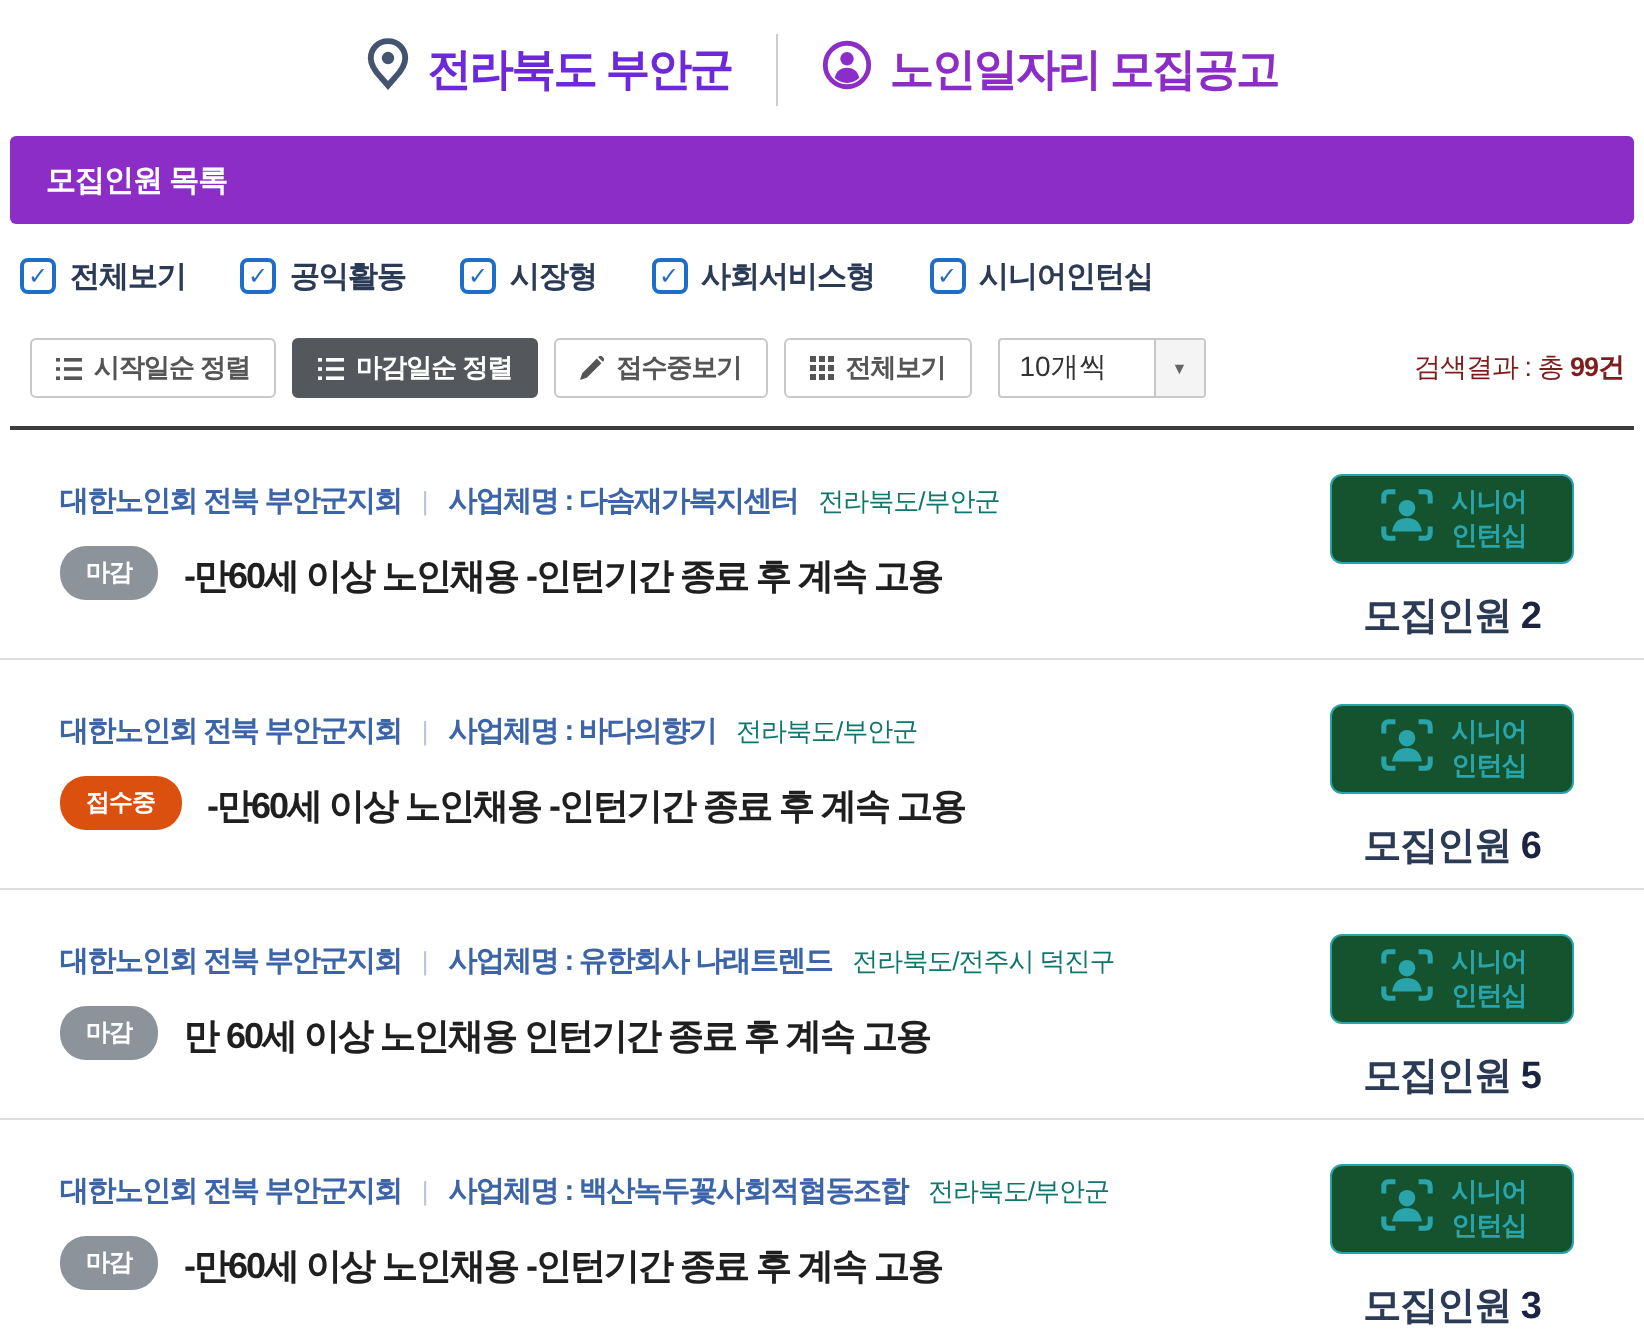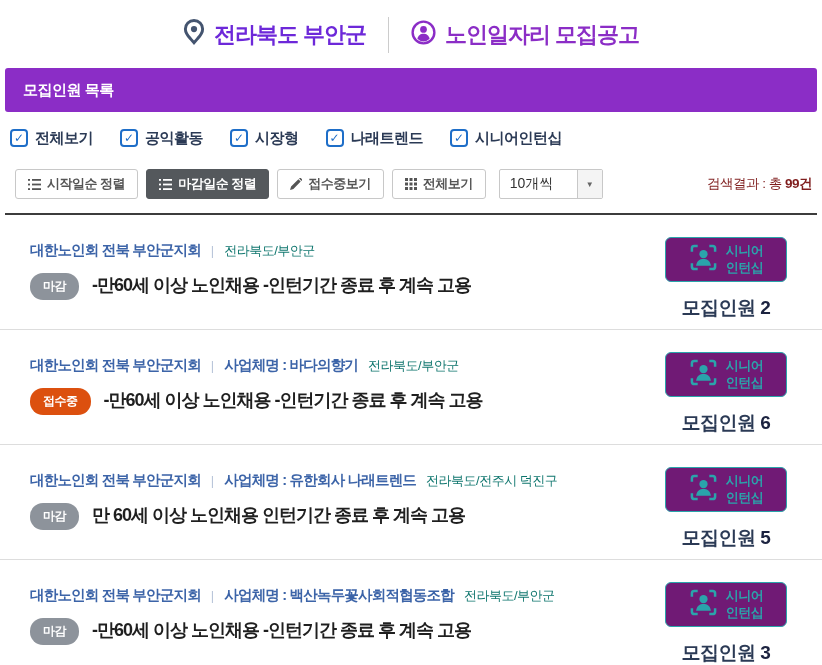--- a/index.html
+++ b/index.html
@@ -43,28 +43,28 @@
   .top-divider { margin: 14px 5px 0 5px; border-top: 2px solid #3c3c3c; }
 
   
   .listing-row { display: flex; align-items: flex-start; padding: 26px 35px 0 30px; height: 115px;
                  border-bottom: 1px solid #ddd; cursor: pointer; }
   .row-left { flex: 1; min-width: 0; }
   .row-meta { display: flex; align-items: baseline; gap: 10px; white-space: nowrap; }
   .org, .company { color: #3c64a8; font-size: 14.5px; font-weight: bold; letter-spacing: -0.8px; }
   .meta-pipe { color: #b9c5d9; font-size: 13px; }
   .location { color: #0f766e; font-size: 13px; letter-spacing: -0.5px; }
-  .row-titleline { display: flex; align-items: flex-start; gap: 13px; margin-top: 13px; }
+  .row-titleline { display: flex; align-items: flex-end; gap: 13px; margin-top: 13px; }
   .badge { padding: 5px 13px; border-radius: 13px; color: #fff; font-size: 12px; font-weight: bold; letter-spacing: -0.5px; }
   .badge[data-status="closed"] { background: #8d939b; }
   .badge[data-status="open"]   { background: #dc500f; }
   .job-title { font-size: 18px; font-weight: bold; color: #1f1f1f; letter-spacing: -1px; white-space: nowrap; }
 
   .row-right { width: 122px; display: flex; flex-direction: column; align-items: center; margin-top: -4px; }
-  .type-box { width: 122px; height: 45px; border: 1px solid #2aa4ab; border-radius: 6px; background: #701a75;
+  .type-box { width: 122px; height: 45px; border: 1px solid #2aa4ab; border-radius: 6px; background: #14532d;
               display: flex; align-items: center; justify-content: center; gap: 8px; }
   .type-text { color: #2aa4ab; font-size: 13px; font-weight: bold; line-height: 1.25; letter-spacing: -0.5px; }
   .recruit { margin-top: 13px; font-size: 19px; color: #2b3a55; font-weight: bold; letter-spacing: -0.5px; }
   .recruit .num { color: #1c2340; }
 </style>
 </head>
 <body>
 
 <div class="header">
   <div class="header-group header-region">
@@ -101,21 +101,21 @@
   <div class="filter">
     <span class="checkbox">✓</span>
     <span class="filter-label">공익활동</span>
   </div>
   <div class="filter">
     <span class="checkbox">✓</span>
     <span class="filter-label">시장형</span>
   </div>
   <div class="filter">
     <span class="checkbox">✓</span>
-    <span class="filter-label">나래트렌드</span>
+    <span class="filter-label">사회서비스형</span>
   </div>
   <div class="filter">
     <span class="checkbox">✓</span>
     <span class="filter-label">시니어인턴십</span>
   </div>
 </div>
 
 <div class="toolbar">
   <button class="btn">
     <svg width="13" height="11" viewBox="0 0 13 11" fill="currentColor">
@@ -168,20 +168,21 @@
   </div>
 </div>
 
 <div class="top-divider"></div>
 
 <div class="listing-row">
   <div class="row-left">
     <div class="row-meta">
       <span class="org">대한노인회 전북 부안군지회</span>
       <span class="meta-pipe">|</span>
+      <span class="company">사업체명 : 다솜재가복지센터</span>
       <span class="location">전라북도/부안군</span>
     </div>
     <div class="row-titleline">
       <span class="badge" data-status="closed">마감</span>
       <span class="job-title">-만60세 이상 노인채용 -인턴기간 종료 후 계속 고용</span>
     </div>
   </div>
   <div class="row-right">
     <div class="type-box">
       <span>

